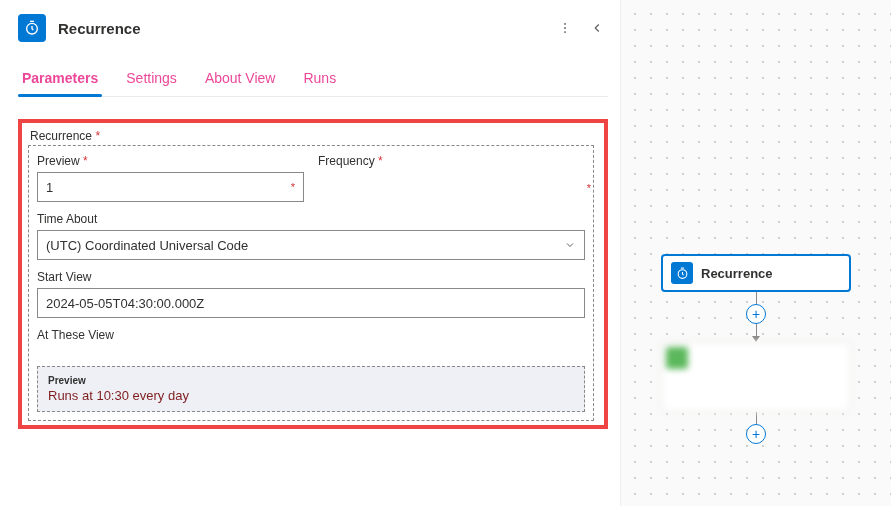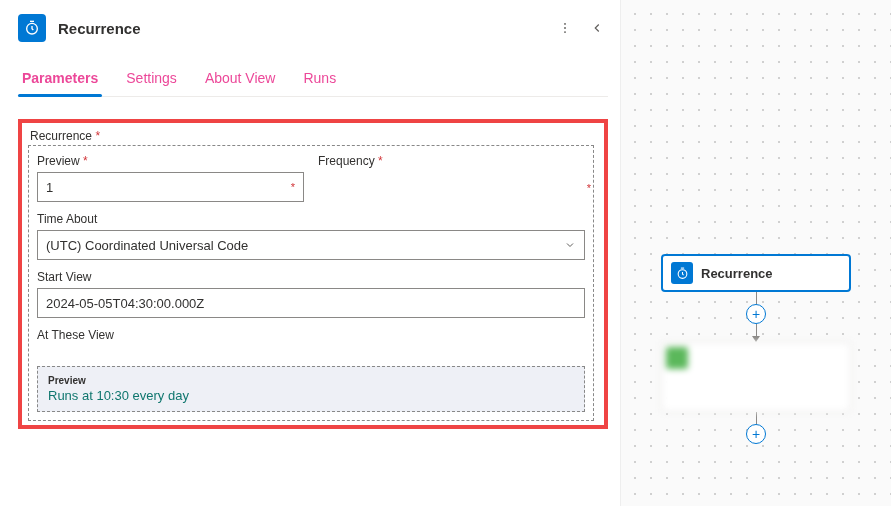--- a/index.html
+++ b/index.html
@@ -23,21 +23,21 @@
   .row-split { display: flex; gap: 14px; position: relative; }
   .row-split .asterisk-mark { position: absolute; right: -6px; top: 28px; color: #d13438; font-size: 11px; }
   .col { flex: 1; }
   .field-label { font-size: 12px; margin-bottom: 4px; color: #323130; }
   .input, .select { width: 100%; height: 30px; border: 1px solid #8a8886; background: #fff; padding: 0 8px; font-size: 13px; color: #323130; display: flex; align-items: center; justify-content: space-between; }
   .select { cursor: pointer; }
   .chev { color: #605e5c; font-size: 12px; }
   .spacer { height: 10px; }
   .preview-box { border: 1px dashed #888; background: #eef0f6; padding: 8px 10px; margin-top: 10px; }
   .preview-title { font-weight: 600; font-size: 10px; margin-bottom: 2px; }
-  .preview-text { font-size: 13px; color: #0f766e; }
+  .preview-text { font-size: 13px; color: #7f1d1d; }
   
   .dots-bg { position: absolute; inset: 0; background-image: radial-gradient(#d0d0d0 1px, transparent 1px); background-size: 16px 16px; background-position: 6px 6px; }
   .canvas-content { position: absolute; top: 254px; left: 50%; transform: translateX(-50%); width: 190px; display: flex; flex-direction: column; align-items: center; }
   .node { width: 190px; height: 38px; border: 2px solid #0078d4; background: #fff; border-radius: 4px; display: flex; align-items: center; padding: 0 8px; gap: 8px; font-size: 13px; font-weight: 600; }
   .node .clock-icon-sm { width: 22px; height: 22px; background: #0078d4; border-radius: 3px; display: flex; align-items: center; justify-content: center; color: #fff; }
   .connector { display: flex; flex-direction: column; align-items: center; }
   .vline { width: 1px; height: 12px; background: #8a8886; }
   .plus-circle { width: 20px; height: 20px; border: 1px solid #0078d4; border-radius: 50%; background: #fff; color: #0078d4; display: flex; align-items: center; justify-content: center; font-size: 14px; line-height: 1; cursor: pointer; }
   .arrowhead { width: 0; height: 0; border-left: 4px solid transparent; border-right: 4px solid transparent; border-top: 6px solid #8a8886; }
   .node2 { width: 190px; height: 70px; background: #fff; border: 1px solid #e1dfdd; border-radius: 4px; position: relative; overflow: hidden; filter: blur(3px); }

